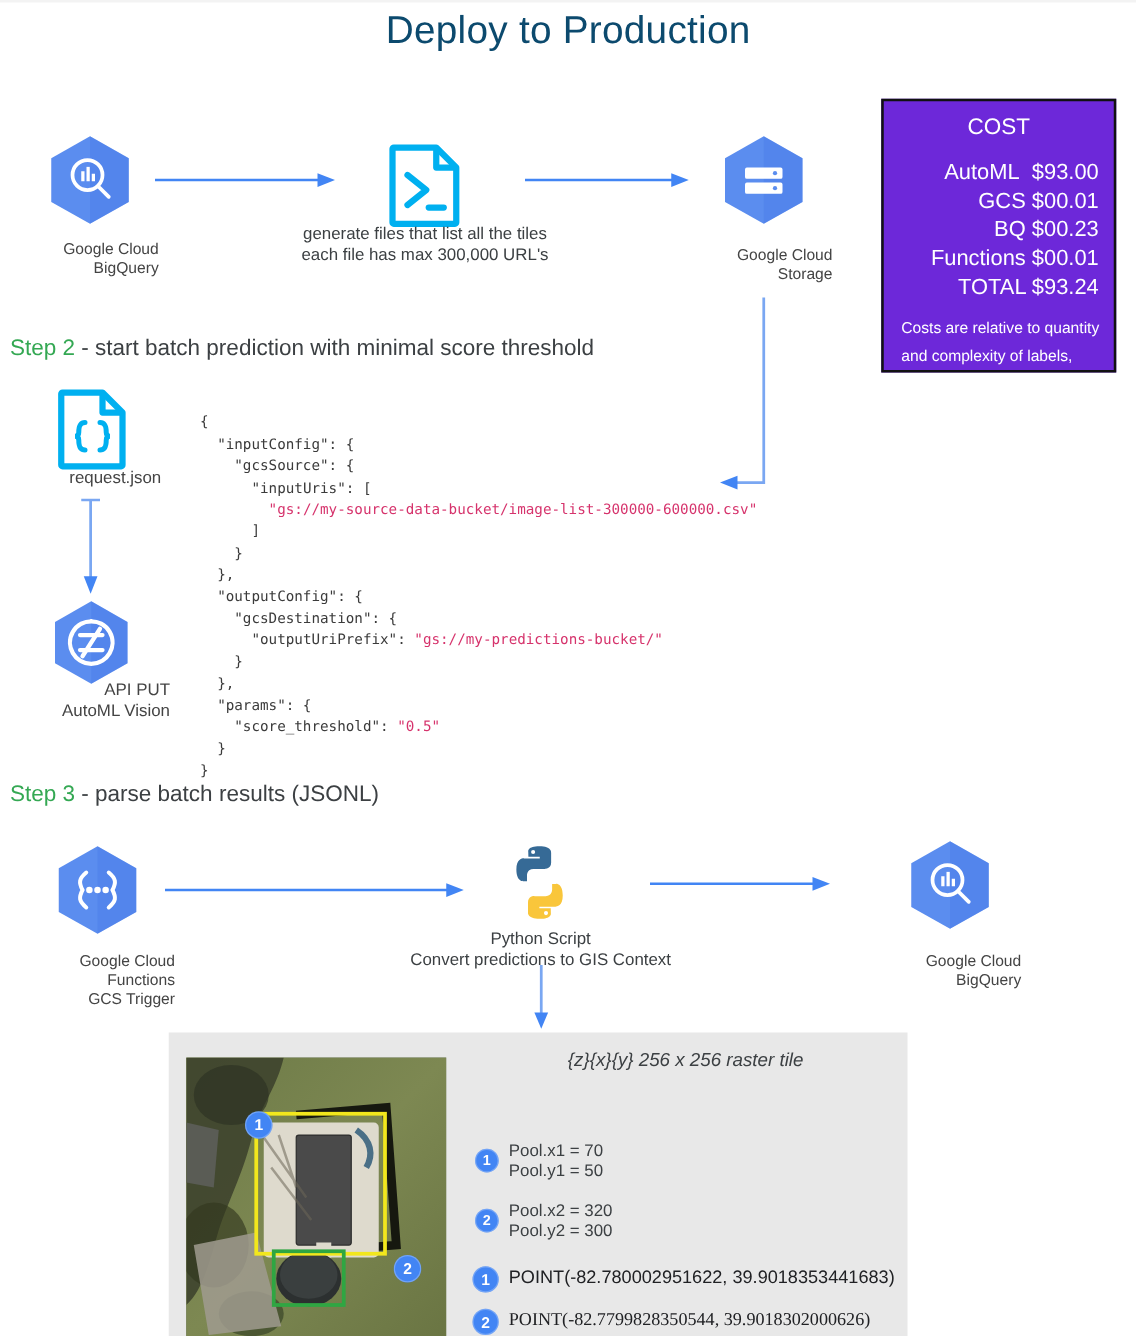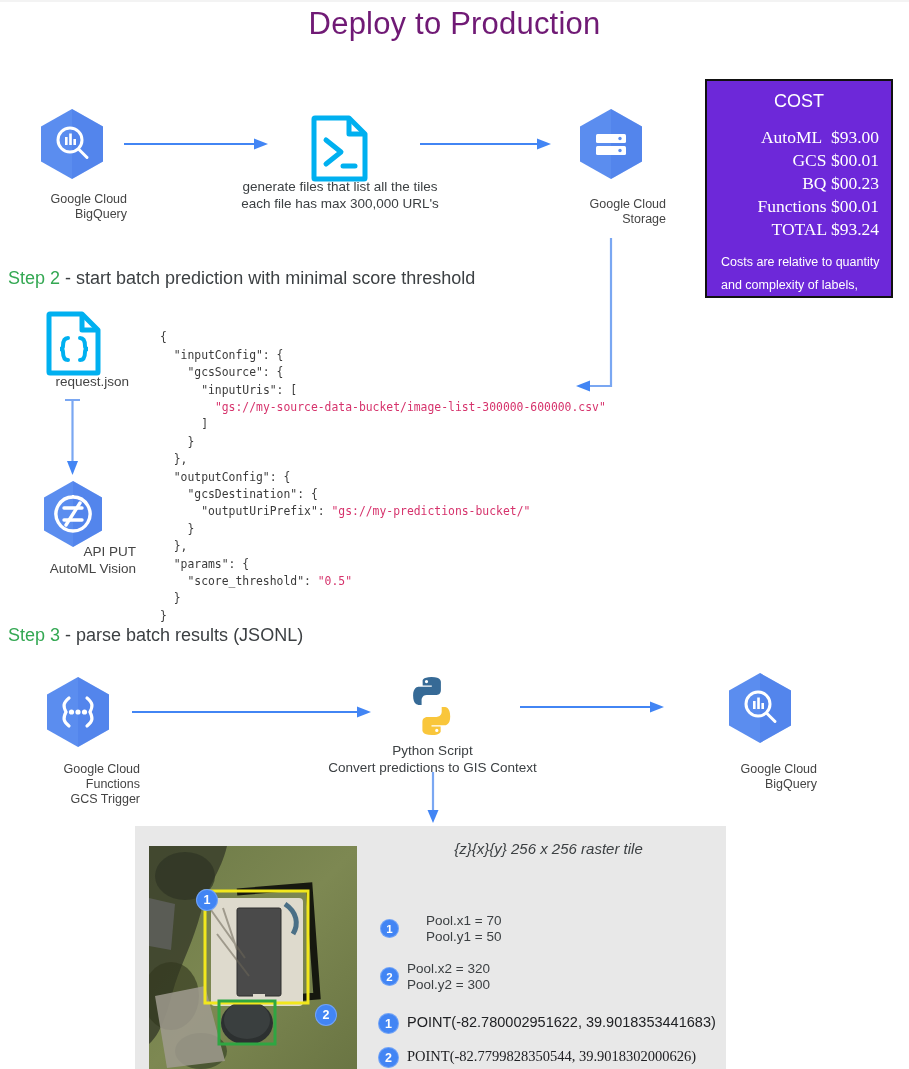--- a/index.html
+++ b/index.html
@@ -10,21 +10,21 @@
     color:#3c4043;
     overflow:hidden;
     position:relative;
   }
   .page{position:relative;width:909px;height:1069px;background:#fff;}
   .topline{position:absolute;left:0;top:0;width:909px;height:2px;background:#f3f3f3;}
 
   
   .title{
     position:absolute;left:0;top:6px;width:909px;text-align:center;
-    font-size:31px;color:#701a75;letter-spacing:.2px;
+    font-size:31px;color:#0c4a6e;letter-spacing:.2px;
   }
 
   
   .step-head{position:absolute;font-size:18px;white-space:nowrap;}
   .step-head .sn{color:#34a853;}
   .step-head .st{color:#3c4043;}
   #step1-head{left:8px;top:58px;}
   #step2-head{left:8px;top:268px;}
   #step3-head{left:8px;top:625px;}
 
@@ -46,21 +46,21 @@
   .arrow{position:absolute;}
   .arrow svg{display:block;overflow:visible;}
 
   
   .cost-box{
     position:absolute;left:705px;top:79px;width:188px;height:219px;
     background:#6d28d9;border:2px solid #111;box-sizing:border-box;
     color:#ffffff;
   }
   .cost-title{text-align:center;font-size:18px;margin-top:10px;}
-  .cost-lines{margin-top:14px;padding-right:12px;text-align:right;font-size:17.5px;line-height:23px;font-family:Liberation Serif, serif;}
+  .cost-lines{margin-top:14px;padding-right:12px;text-align:right;font-size:17.5px;line-height:23px;}
   .cost-note{margin-top:10px;padding-left:14px;padding-right:10px;font-size:12.5px;line-height:23px;}
 
   
   .code{
     position:absolute;left:160px;top:318px;
     font-family:"DejaVu Sans Mono", monospace;
     font-size:11.4px;line-height:17.4px;
     color:#3b3b3b;white-space:pre;
   }
   .code .s{color:#d6336c;}
@@ -353,21 +353,21 @@
         <rect x="70" y="155" width="56" height="43" fill="none" stroke="#2fa642" stroke-width="3"></rect>
       </svg>
     </div>
 
     <div class="badge on-img" style="left:61px;top:63px;">1</div>
     <div class="badge on-img" style="left:180px;top:178px;">2</div>
 
     <div class="panel-h1">{z}{x}{y} 256 x 256 raster tile</div>
 
     <div class="badge" style="left:245px;top:93px;">1</div>
-    <div class="pool-row" style="left:272px;top:87px;margin-left:19px;">Pool.x1 = 70
+    <div class="pool-row" style="left:272px;top:87px;">Pool.x1 = 70
 Pool.y1 = 50</div>
 
     <div class="badge" style="left:245px;top:141px;">2</div>
     <div class="pool-row" style="left:272px;top:135px;">Pool.x2 = 320
 Pool.y2 = 300</div>
 
     <div class="badge big" style="left:243px;top:187px;">1</div>
     <div class="point-row" style="left:272px;top:188px;">POINT(-82.780002951622, 39.9018353441683)</div>
 
     <div class="badge big" style="left:243px;top:221px;">2</div>

